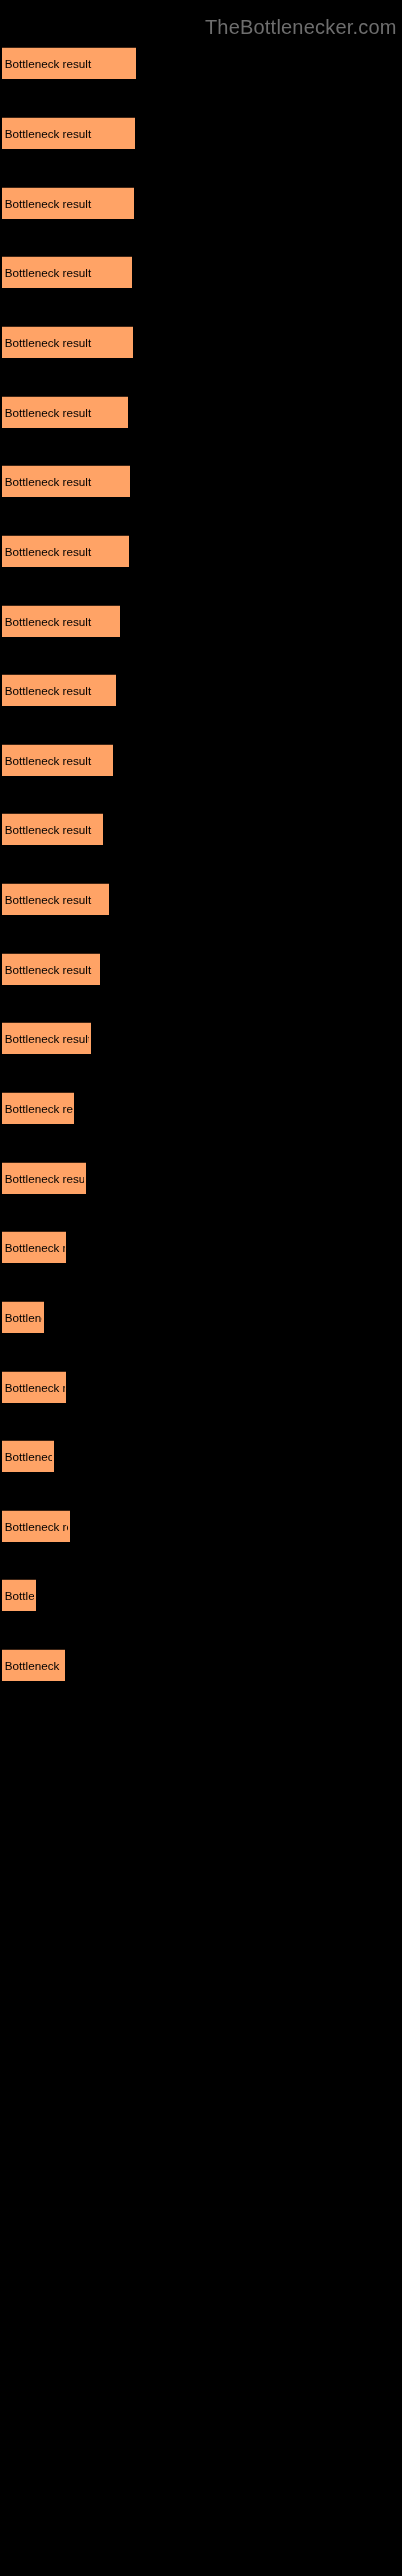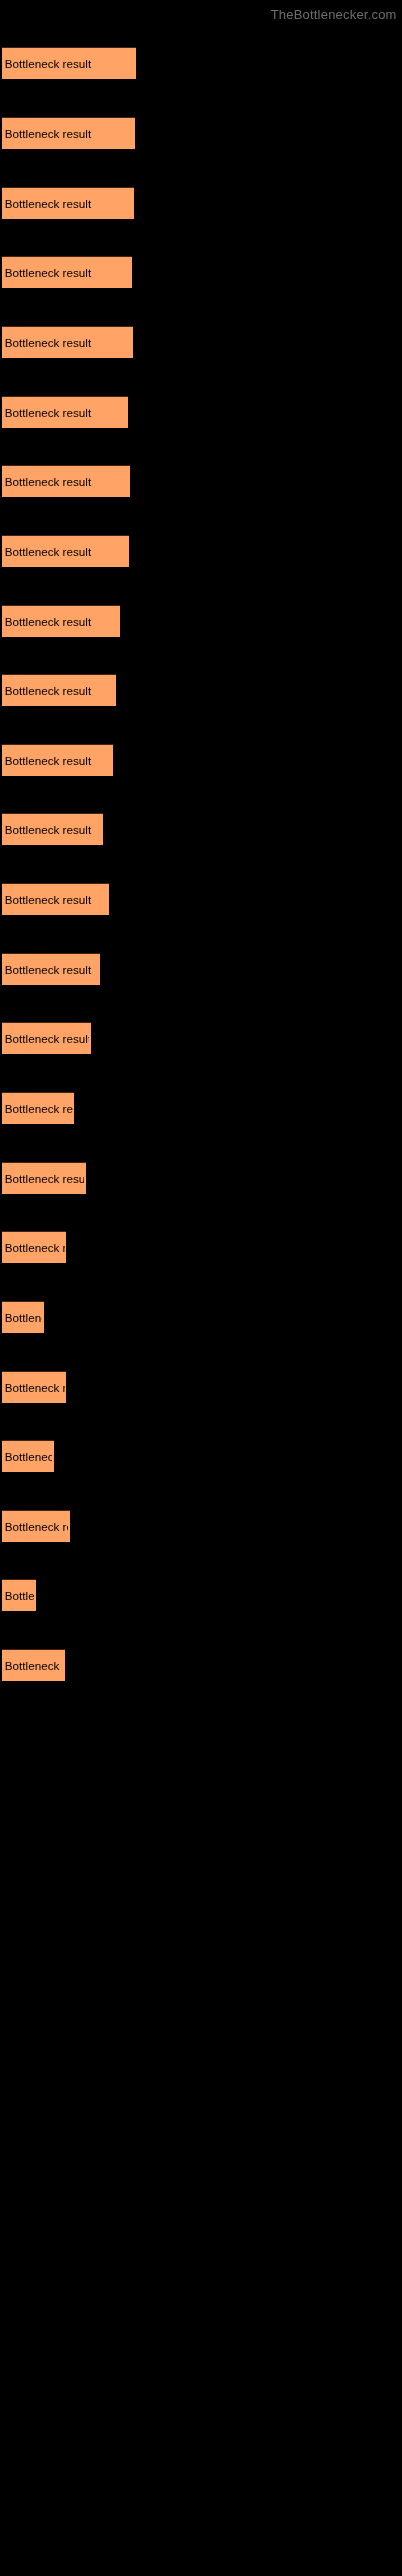--- a/index.html
+++ b/index.html
@@ -10,24 +10,24 @@
   body {
     width: 403px;
     height: 2576px;
     position: relative;
     overflow: hidden;
     font-family: "Liberation Sans", sans-serif;
   }
 
   .watermark {
     position: absolute;
-    top: 7px;
+    top: 16px;
     right: 6.4px;
     color: #6e6e6e;
-    font-size: 13px;
+    font-size: 20px;
     font-family: "Liberation Sans", sans-serif;
     letter-spacing: 0.2px;
     white-space: nowrap;
     user-select: none;
     text-align: right;
   }
 
   .chart {
     position: absolute;
     left: 0;

